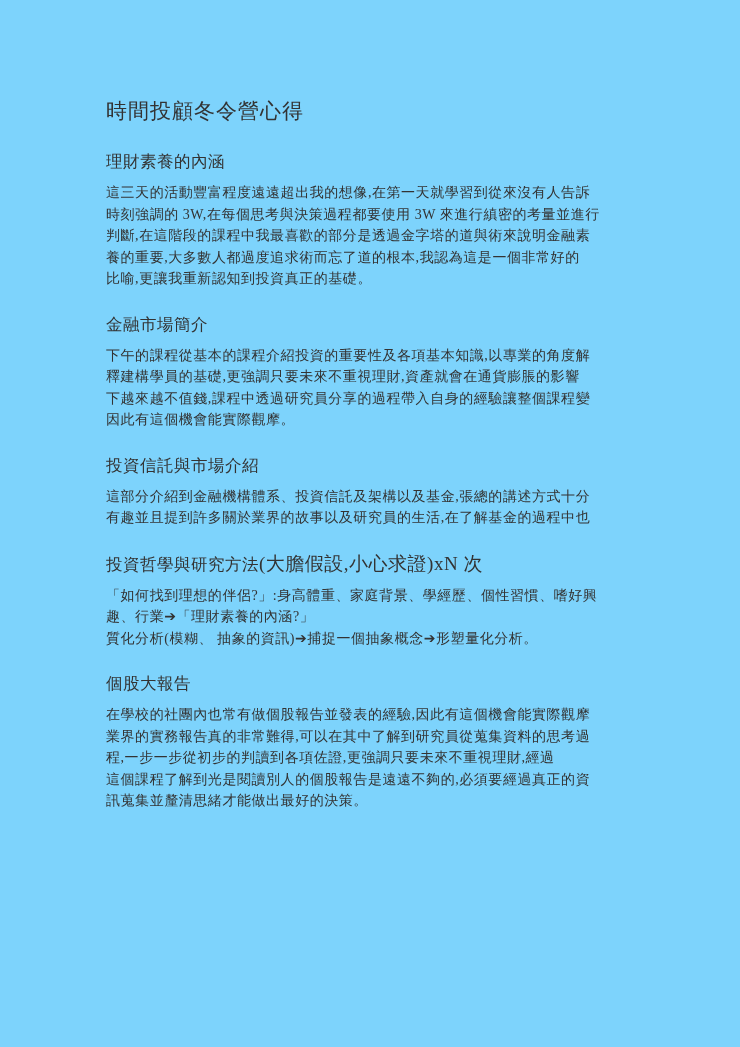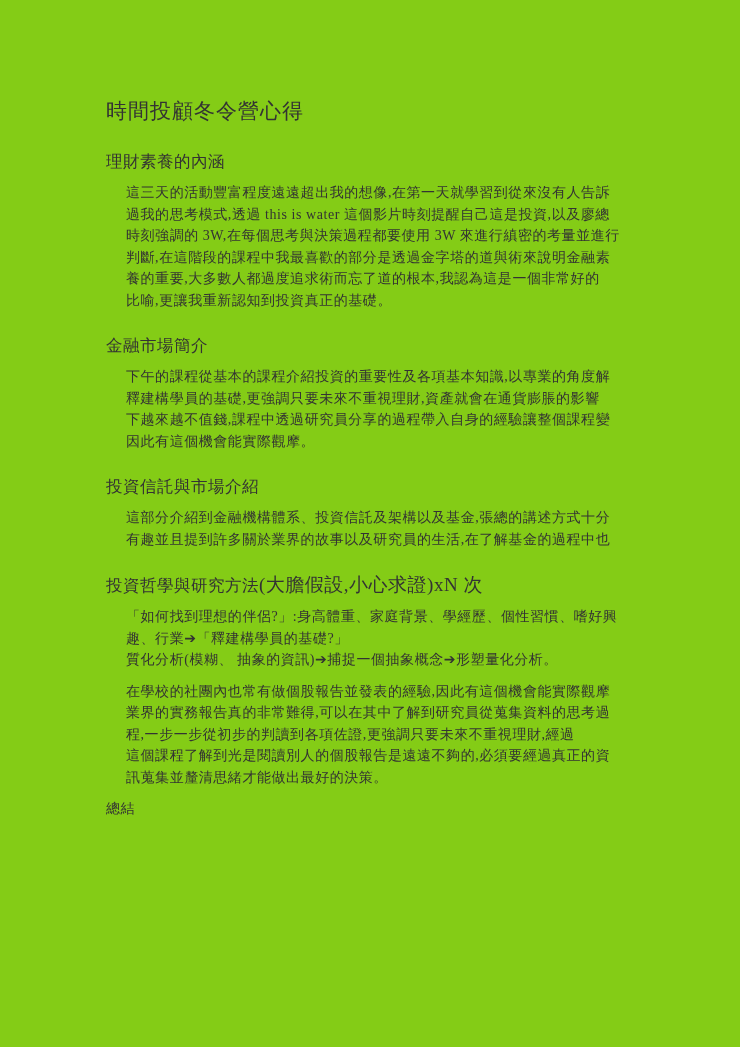--- a/index.html
+++ b/index.html
@@ -5,21 +5,21 @@
   html, body {
     margin: 0;
     padding: 0;
     background: #ffffff;
   }
   .page {
     position: relative;
     width: 740px;
     height: 1047px;
     box-sizing: border-box;
-    background: #84cc16;
+    background: #7dd3fc;
     overflow: hidden;
     font-family: "Liberation Serif", "DejaVu Serif", serif;
     color: #333333;
   }
   .content {
     box-sizing: border-box;
     padding: 96px 100px 0 106px;
     width: 740px;
   }
   .doc-title {
@@ -40,42 +40,40 @@
     font-size: 19px;
   }
   .para {
     margin: 0 0 10px 0;
   }
   .line {
     font-size: 14px;
     line-height: 21.5px;
     letter-spacing: 0.55px;
     white-space: nowrap;
-    margin-left: 20px;
   }
   .heading-plain {
     font-size: 14px;
     line-height: 21.5px;
     letter-spacing: 0.55px;
     font-weight: 400;
     margin: 10px 0 0 0;
   }
 </style>
 </head>
 <body>
 
 <div class="page">
   <div class="content">
 
     <div class="doc-title">時間投顧冬令營心得</div>
 
     <div class="heading">理財素養的內涵</div>
     <div class="para">
       <div class="line">這三天的活動豐富程度遠遠超出我的想像,在第一天就學習到從來沒有人告訴</div>
-      <div class="line">過我的思考模式,透過 this is water 這個影片時刻提醒自己這是投資,以及廖總</div>
       <div class="line">時刻強調的 3W,在每個思考與決策過程都要使用 3W 來進行縝密的考量並進行</div>
       <div class="line">判斷,在這階段的課程中我最喜歡的部分是透過金字塔的道與術來說明金融素</div>
       <div class="line">養的重要,大多數人都過度追求術而忘了道的根本,我認為這是一個非常好的</div>
       <div class="line">比喻,更讓我重新認知到投資真正的基礎。</div>
     </div>
 
     <div class="heading">金融市場簡介</div>
     <div class="para">
       <div class="line">下午的課程從基本的課程介紹投資的重要性及各項基本知識,以專業的角度解</div>
       <div class="line">釋建構學員的基礎,更強調只要未來不重視理財,資產就會在通貨膨脹的影響</div>
@@ -85,28 +83,28 @@
 
     <div class="heading">投資信託與市場介紹</div>
     <div class="para">
       <div class="line">這部分介紹到金融機構體系、投資信託及架構以及基金,張總的講述方式十分</div>
       <div class="line">有趣並且提到許多關於業界的故事以及研究員的生活,在了解基金的過程中也</div>
     </div>
 
     <div class="heading"><span>投資哲學與研究方法</span><span class="heading-suffix">(大膽假設,小心求證)xN 次</span></div>
     <div class="para">
       <div class="line">「如何找到理想的伴侶?」:身高體重、家庭背景、學經歷、個性習慣、嗜好興</div>
-      <div class="line">趣、行業➔「釋建構學員的基礎?」</div>
+      <div class="line">趣、行業➔「理財素養的內涵?」</div>
       <div class="line">質化分析(模糊、 抽象的資訊)➔捕捉一個抽象概念➔形塑量化分析。</div>
     </div>
 
+    <div class="heading">個股大報告</div>
     <div class="para">
       <div class="line">在學校的社團內也常有做個股報告並發表的經驗,因此有這個機會能實際觀摩</div>
       <div class="line">業界的實務報告真的非常難得,可以在其中了解到研究員從蒐集資料的思考過</div>
       <div class="line">程,一步一步從初步的判讀到各項佐證,更強調只要未來不重視理財,經過</div>
       <div class="line">這個課程了解到光是閱讀別人的個股報告是遠遠不夠的,必須要經過真正的資</div>
       <div class="line">訊蒐集並釐清思緒才能做出最好的決策。</div>
     </div>
 
-    <div class="heading-plain">總結</div>
 
   </div>
 </div>
 
 </body></html>

